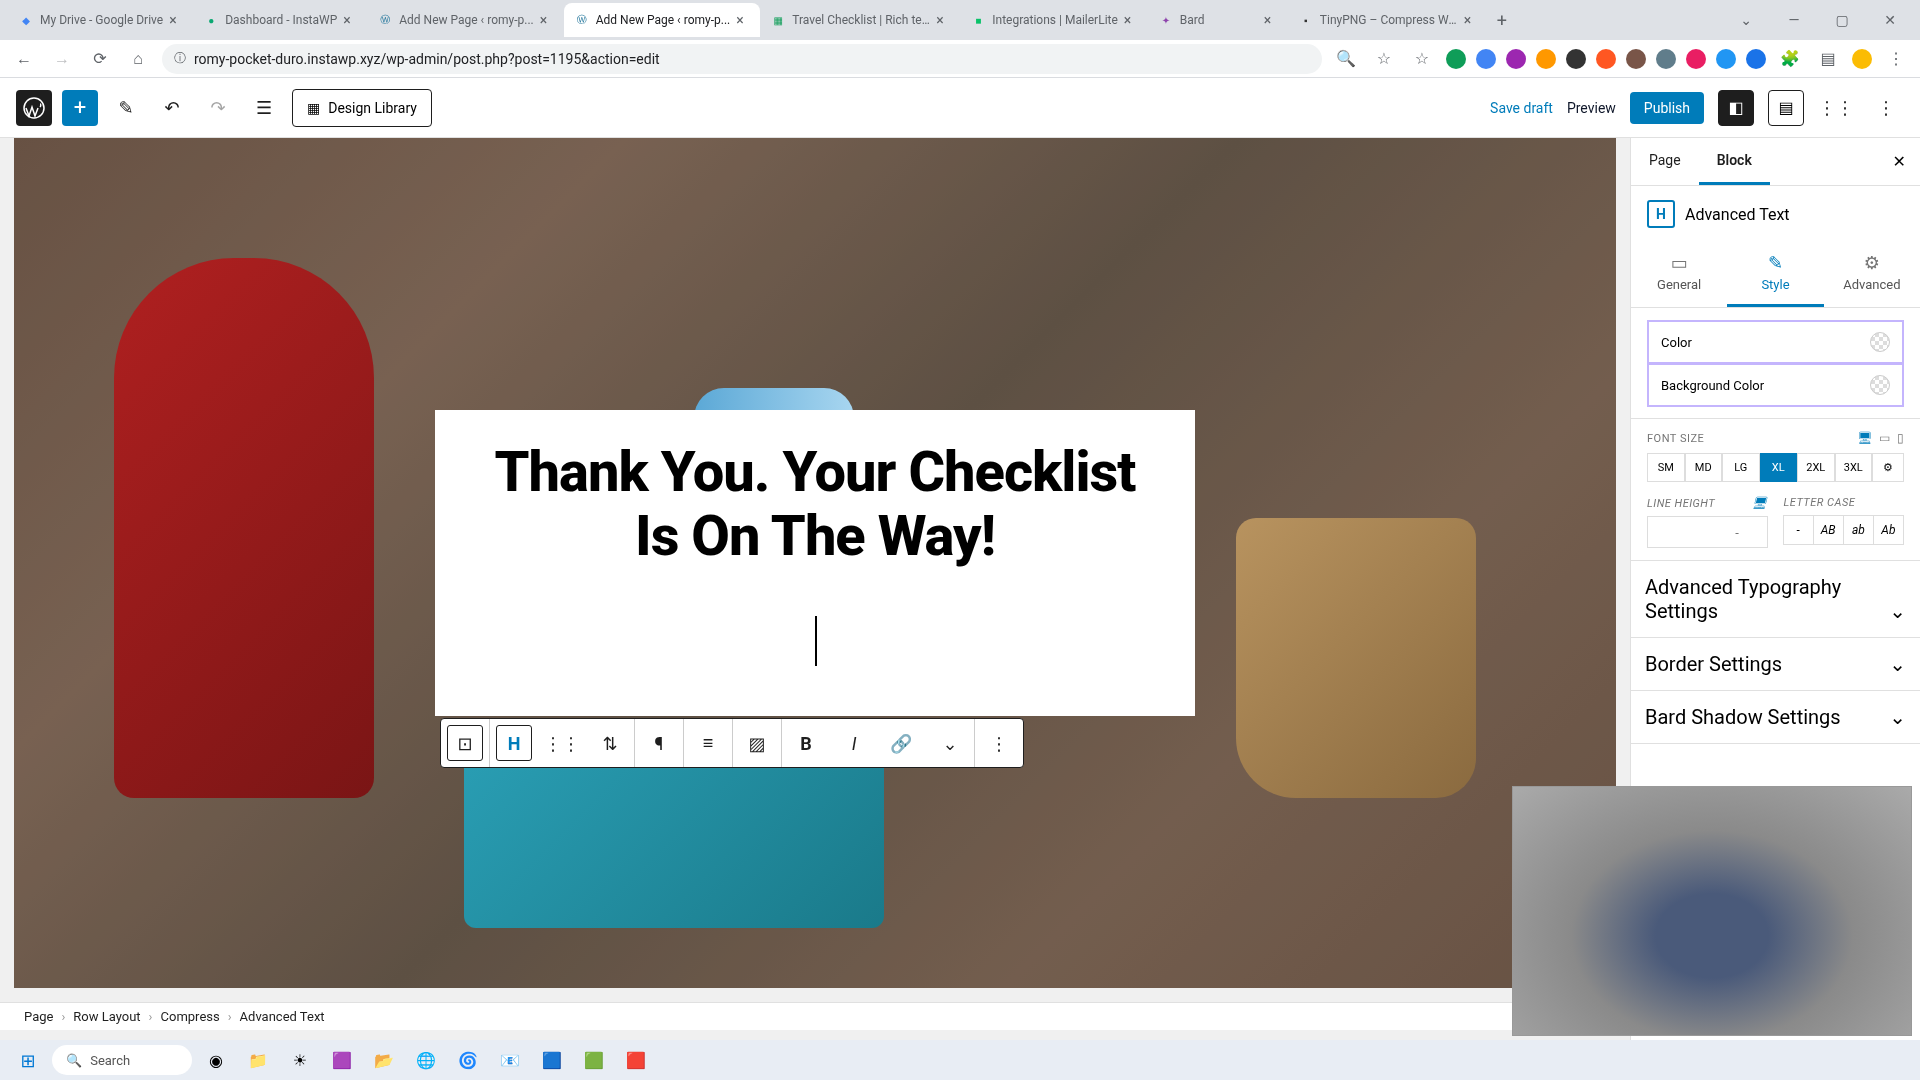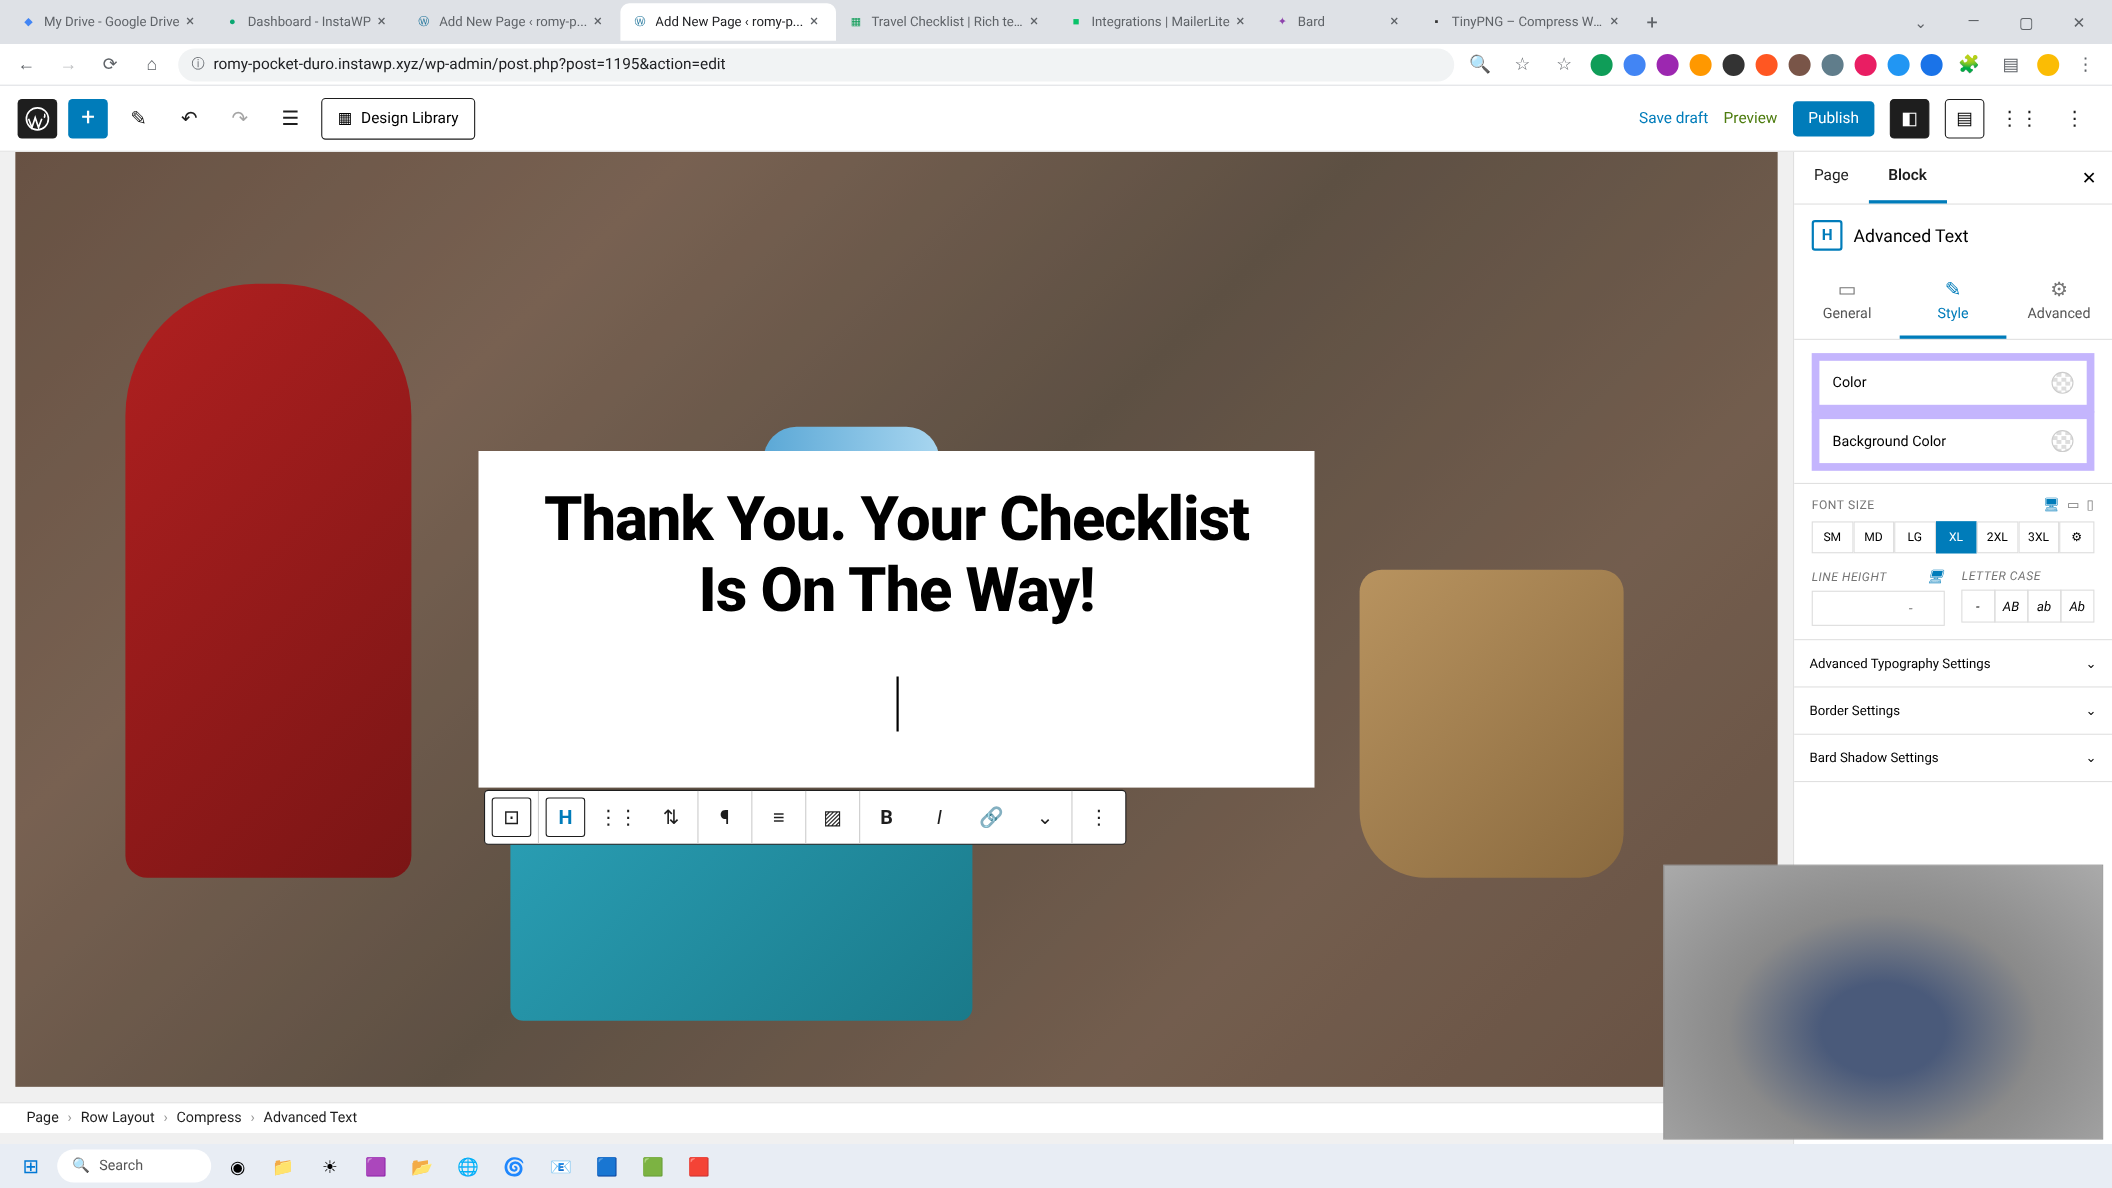--- a/index.html
+++ b/index.html
@@ -27,21 +27,21 @@
 
 .wp-editor { flex: 1; display: flex; flex-direction: column; background: #fff; position: relative; }
 .wp-topbar { height: 60px; display: flex; align-items: center; padding: 0 16px; border-bottom: 1px solid #e0e0e0; gap: 10px; }
 .wp-logo { width: 36px; height: 36px; background: #1e1e1e; border-radius: 4px; display: flex; align-items: center; justify-content: center; color: #fff; }
 .wp-logo svg { width: 24px; height: 24px; }
 .wp-add { width: 36px; height: 36px; background: #007cba; border-radius: 4px; display: flex; align-items: center; justify-content: center; color: #fff; font-size: 22px; }
 .wp-tool { width: 36px; height: 36px; display: flex; align-items: center; justify-content: center; color: #1e1e1e; font-size: 18px; }
 .design-lib { height: 38px; padding: 0 14px; border: 1px solid #1e1e1e; border-radius: 4px; display: flex; align-items: center; gap: 8px; font-size: 14px; }
 .wp-topbar-right { margin-left: auto; display: flex; align-items: center; gap: 14px; }
 .save-draft { color: #007cba; font-size: 14px; }
-.preview { color: #4d7c0f; font-size: 14px; }
+.preview { color: #0f172a; font-size: 14px; }
 .publish { background: #007cba; color: #fff; padding: 8px 14px; border-radius: 4px; font-size: 14px; }
 .sq-btn { width: 36px; height: 36px; border: 1px solid #1e1e1e; border-radius: 4px; display: flex; align-items: center; justify-content: center; }
 .sq-btn.filled { background: #1e1e1e; color: #fff; }
 
 .wp-body { flex: 1; display: flex; overflow: hidden; }
 .canvas-wrap { flex: 1; position: relative; overflow: auto; background: #f0f0f0; }
 .canvas { margin: 0 14px 14px 14px; background: linear-gradient(135deg, #8a6d5a 0%, #a0826d 25%, #7d6b5a 50%, #9a7d68 75%, #8a6d5a 100%); min-height: 850px; position: relative; display: flex; align-items: center; justify-content: center; }
 .canvas::before { content: ""; position: absolute; inset: 0; background: rgba(0,0,0,0.25); }
 .hero-objects { position: absolute; inset: 0; }
 .obj { position: absolute; border-radius: 6px; }
@@ -75,38 +75,38 @@
 .sb-close { margin-left: auto; padding: 14px; font-size: 16px; }
 .sb-blockname { display: flex; align-items: center; gap: 10px; padding: 14px 16px; }
 .sb-blockname .bicon { width: 28px; height: 28px; border: 2px solid #007cba; border-radius: 3px; display: flex; align-items: center; justify-content: center; color: #007cba; font-weight: 700; font-size: 14px; }
 .sb-subtabs { display: flex; border-bottom: 1px solid #e0e0e0; }
 .sb-subtab { flex: 1; text-align: center; padding: 10px 0 12px; font-size: 13px; color: #555; display: flex; flex-direction: column; align-items: center; gap: 4px; }
 .sb-subtab.active { border-bottom: 3px solid #007cba; color: #007cba; }
 .sb-subtab .sicon { font-size: 18px; color: #757575; }
 .sb-subtab.active .sicon { color: #007cba; }
 
 .sb-section { padding: 12px 16px; border-bottom: 1px solid #e0e0e0; }
-.color-row { display: flex; align-items: center; border: 7px solid #c4b5fd; padding: 10px 12px; font-size: 13px; margin-bottom: -1px; }
+.color-row { display: flex; align-items: center; border: 2px solid #c4b5fd; padding: 10px 12px; font-size: 13px; margin-bottom: -1px; }
 .color-swatch { width: 20px; height: 20px; border-radius: 50%; border: 1px solid #ccc; margin-left: auto; background: repeating-conic-gradient(#ddd 0% 25%, #fff 0% 50%); background-size: 8px 8px; }
 .fs-header { display: flex; align-items: center; font-size: 11px; color: #757575; letter-spacing: 0.5px; margin-bottom: 8px; }
 .fs-header .devicons { margin-left: auto; display: flex; gap: 6px; font-size: 12px; }
 .fs-header .devicons span:first-child { color: #007cba; }
 .size-row { display: flex; gap: 0; }
 .size-btn { flex: 1; border: 1px solid #ddd; padding: 7px 0; font-size: 11px; text-align: center; background: #fff; }
 .size-btn.active { background: #007cba; color: #fff; border-color: #007cba; }
 .size-btn.tool { flex: 0 0 32px; }
 .lh-row { display: flex; align-items: flex-start; gap: 16px; margin-top: 14px; }
 .lh-col { flex: 1; font-style: italic; }
 .lh-label { font-size: 11px; color: #757575; letter-spacing: 0.5px; margin-bottom: 6px; display: flex; align-items: center; }
 .lh-label .dev { margin-left: auto; color: #007cba; font-size: 12px; }
 .lh-input { display: flex; border: 1px solid #ddd; height: 32px; }
 .lh-input span { flex: 1; display: flex; align-items: center; justify-content: center; font-size: 13px; color: #757575; }
 .case-row { display: flex; gap: 0; }
 .case-btn { flex: 1; border: 1px solid #ddd; padding: 7px 0; font-size: 12px; text-align: center; margin-left: -1px; }
-.panel-row { display: flex; align-items: flex-end; padding: 14px 14px; border-bottom: 1px solid #e0e0e0; font-size: 12px; }
+.panel-row { display: flex; align-items: flex-end; padding: 14px 14px; border-bottom: 1px solid #e0e0e0; font-size: 20px; }
 .panel-row .chev { margin-left: auto; }
 
 
 .webcam { position: absolute; right: 8px; bottom: 44px; width: 400px; height: 250px; background: linear-gradient(#888, #666); border: 1px solid #999; z-index: 100; }
 .webcam::before { content: ""; position: absolute; inset: 0; background: radial-gradient(ellipse at 50% 60%, #4a5a7a 20%, #8a8a8a 50%, #aaa 100%); }
 
 
 .taskbar { height: 40px; background: #e8edf4; display: flex; align-items: center; padding: 0 10px; gap: 6px; position: absolute; bottom: 0; left: 0; right: 0; z-index: 200; }
 .tb-btn { width: 36px; height: 32px; display: flex; align-items: center; justify-content: center; border-radius: 4px; }
 .tb-search { display: flex; align-items: center; gap: 8px; background: #fff; border-radius: 16px; padding: 4px 14px; height: 30px; font-size: 13px; color: #555; width: 140px; }

